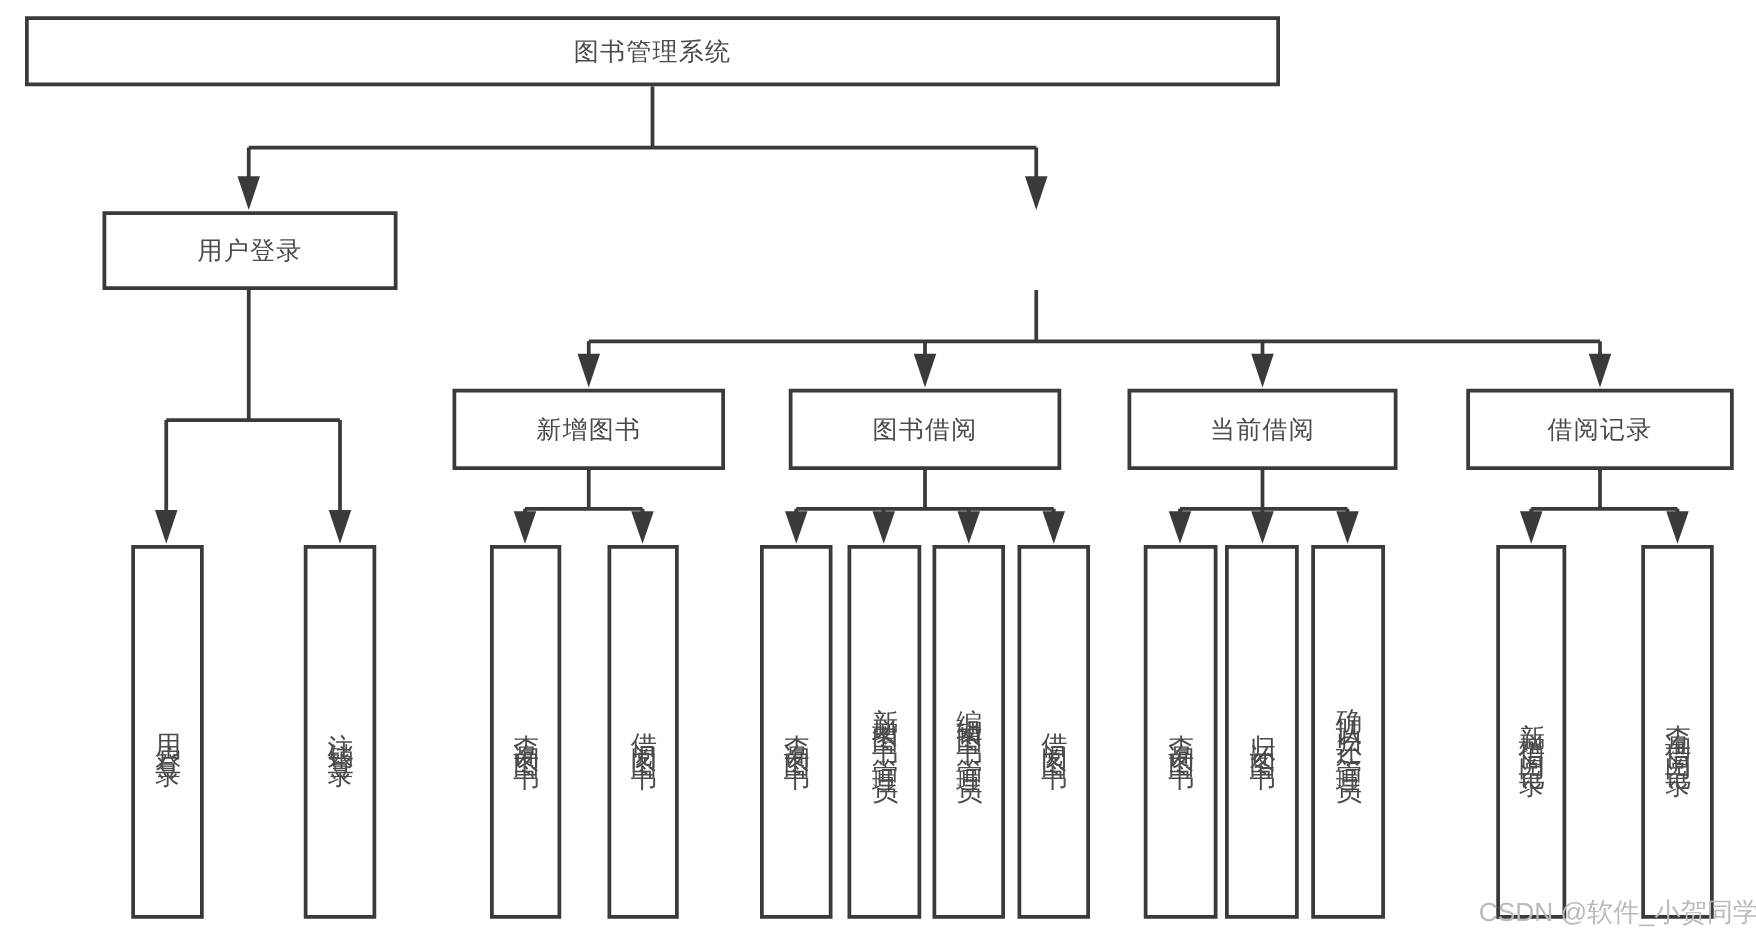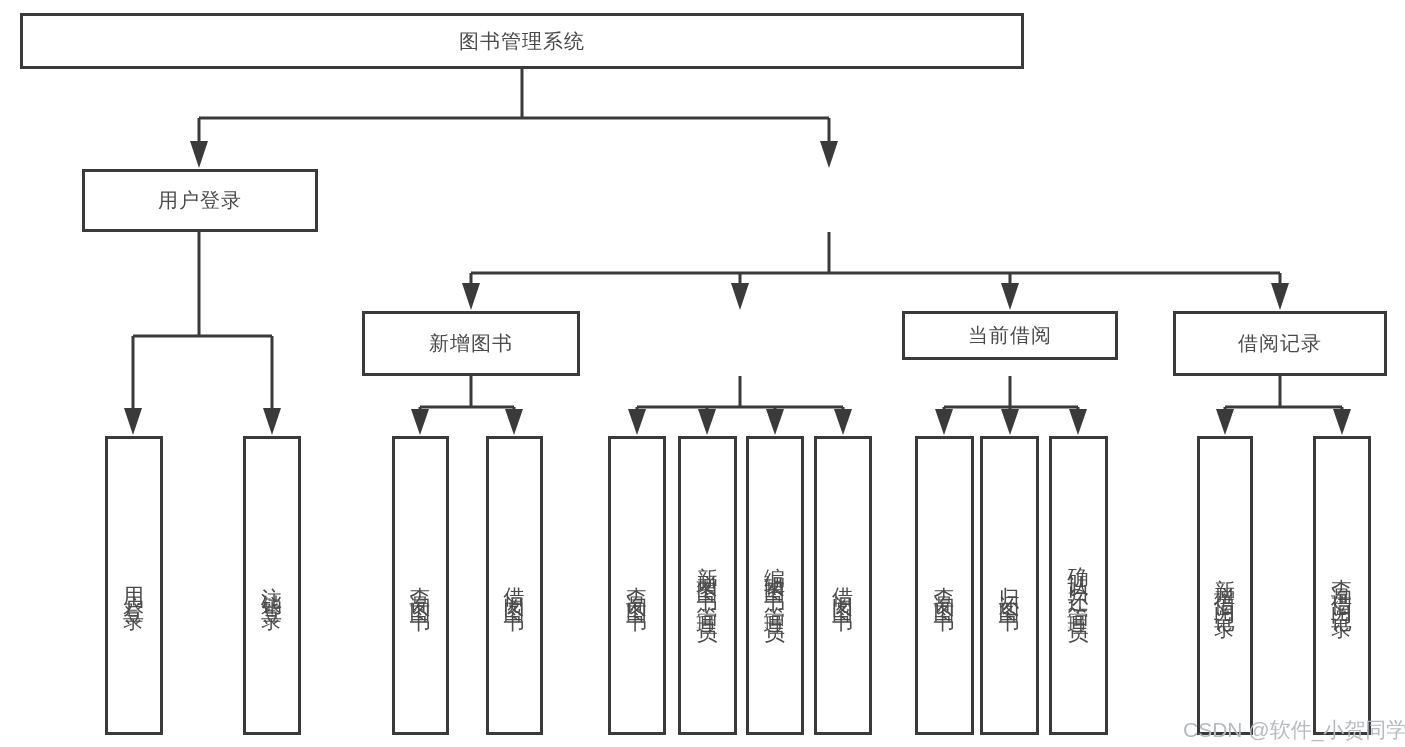--- a/index.html
+++ b/index.html
@@ -36,21 +36,21 @@
     letter-spacing: 8px;
     line-height: 1.1;
     color: #4a4a4a;
   }
   
   .n-root   { left: 20px;   top: 13px;  width: 1004px; height: 56px; }
   .n-user   { left: 82px;   top: 169px; width: 236px;  height: 63px; }
   .n-book   { left: 711px;  top: 169px; width: 236px;  height: 63px; }
   .n-newrec { left: 362px;  top: 311px; width: 218px;  height: 65px; }
   .n-borrow { left: 631px;  top: 311px; width: 218px;  height: 65px; }
-  .n-curr   { left: 902px;  top: 311px; width: 216px;  height: 49px; }
+  .n-curr   { left: 902px;  top: 311px; width: 216px;  height: 65px; }
   .n-record { left: 1173px; top: 311px; width: 214px;  height: 65px; }
   
   .leaf { top: 436px; height: 299px; }
   .l-login     { left: 105px;  width: 58px; }
   .l-logout    { left: 243px;  width: 58px; }
   .l-nb-query  { left: 392px;  width: 57px; }
   .l-nb-borrow { left: 486px;  width: 57px; }
   .l-bb-query  { left: 608px;  width: 58px; }
   .l-bb-add    { left: 678px;  width: 59px; }
   .l-bb-edit   { left: 746px;  width: 58px; }
@@ -113,20 +113,21 @@
       <polygon points="1216,409 1234,409 1225,435"></polygon>
       <polygon points="1333,409 1351,409 1342,435"></polygon>
     </g>
   </svg>
 
   <div class="box hbox n-root">图书管理系统</div>
 
   <div class="box hbox n-user">用户登录</div>
 
   <div class="box hbox n-newrec">新增图书</div>
+  <div class="box hbox n-borrow">图书借阅</div>
   <div class="box hbox n-curr">当前借阅</div>
   <div class="box hbox n-record">借阅记录</div>
 
   <div class="box vbox leaf l-login">
     <span>用户登录</span>
   </div>
   <div class="box vbox leaf l-logout">
     <span>注销登录</span>
   </div>
 

